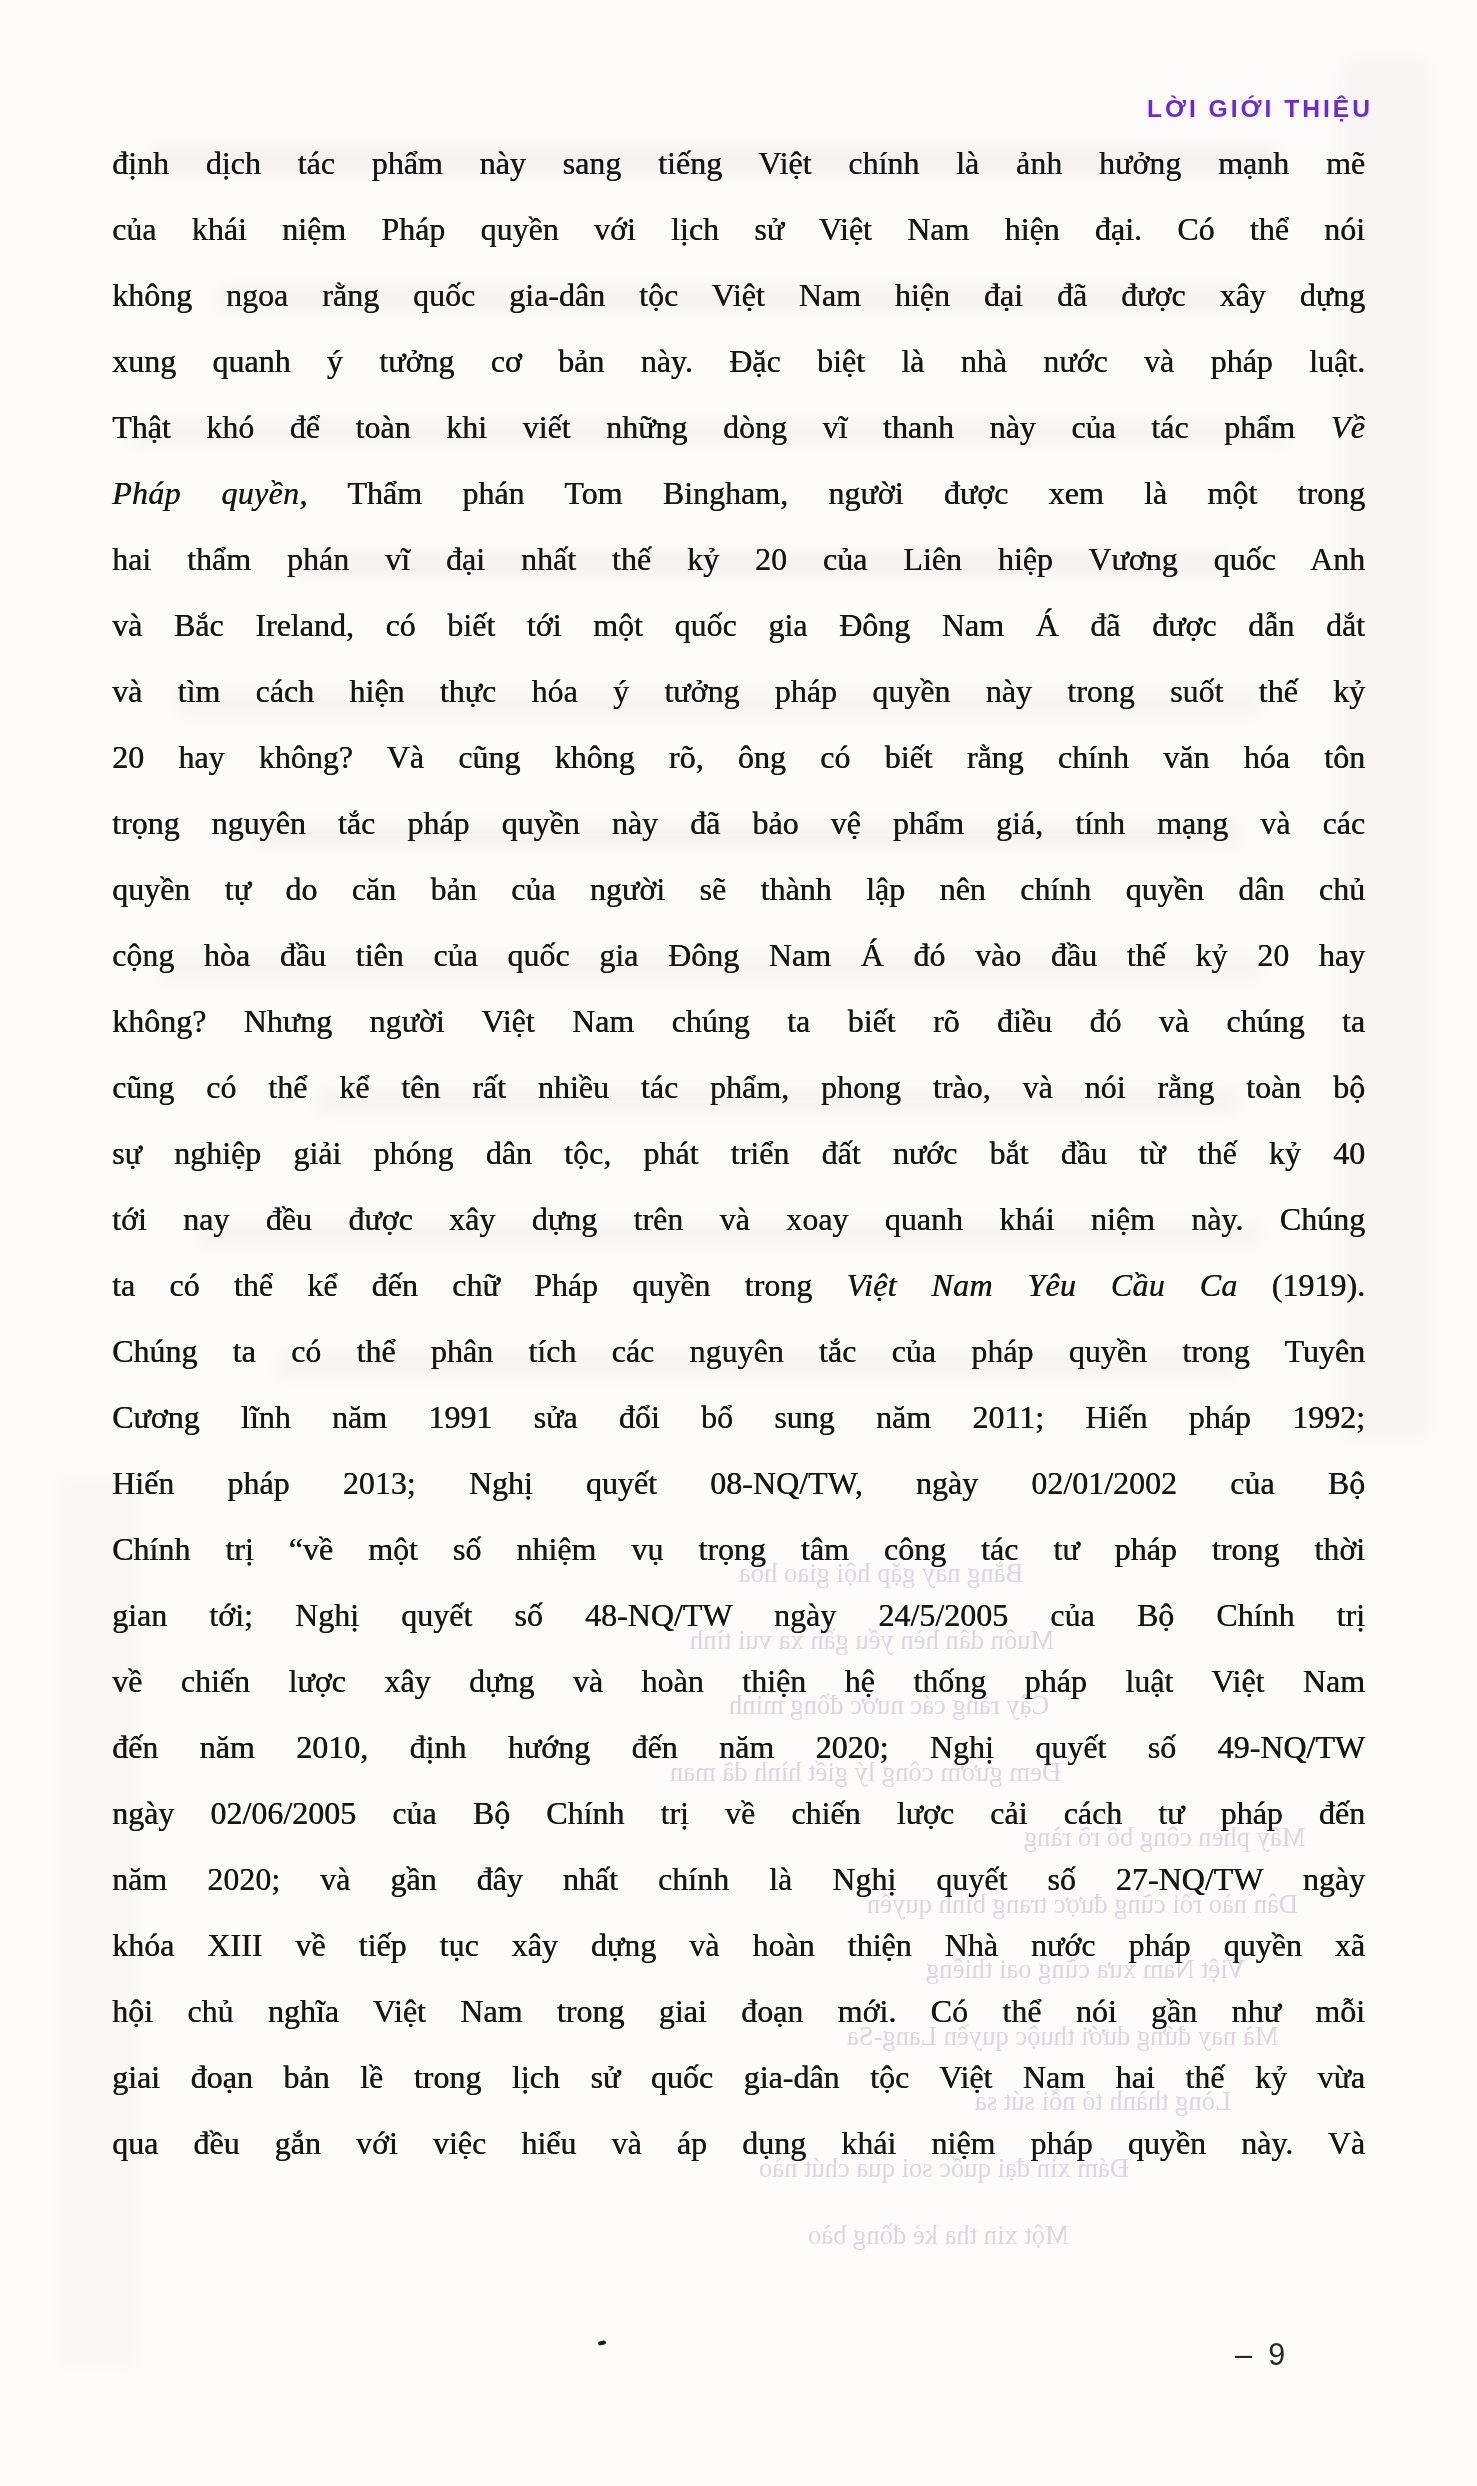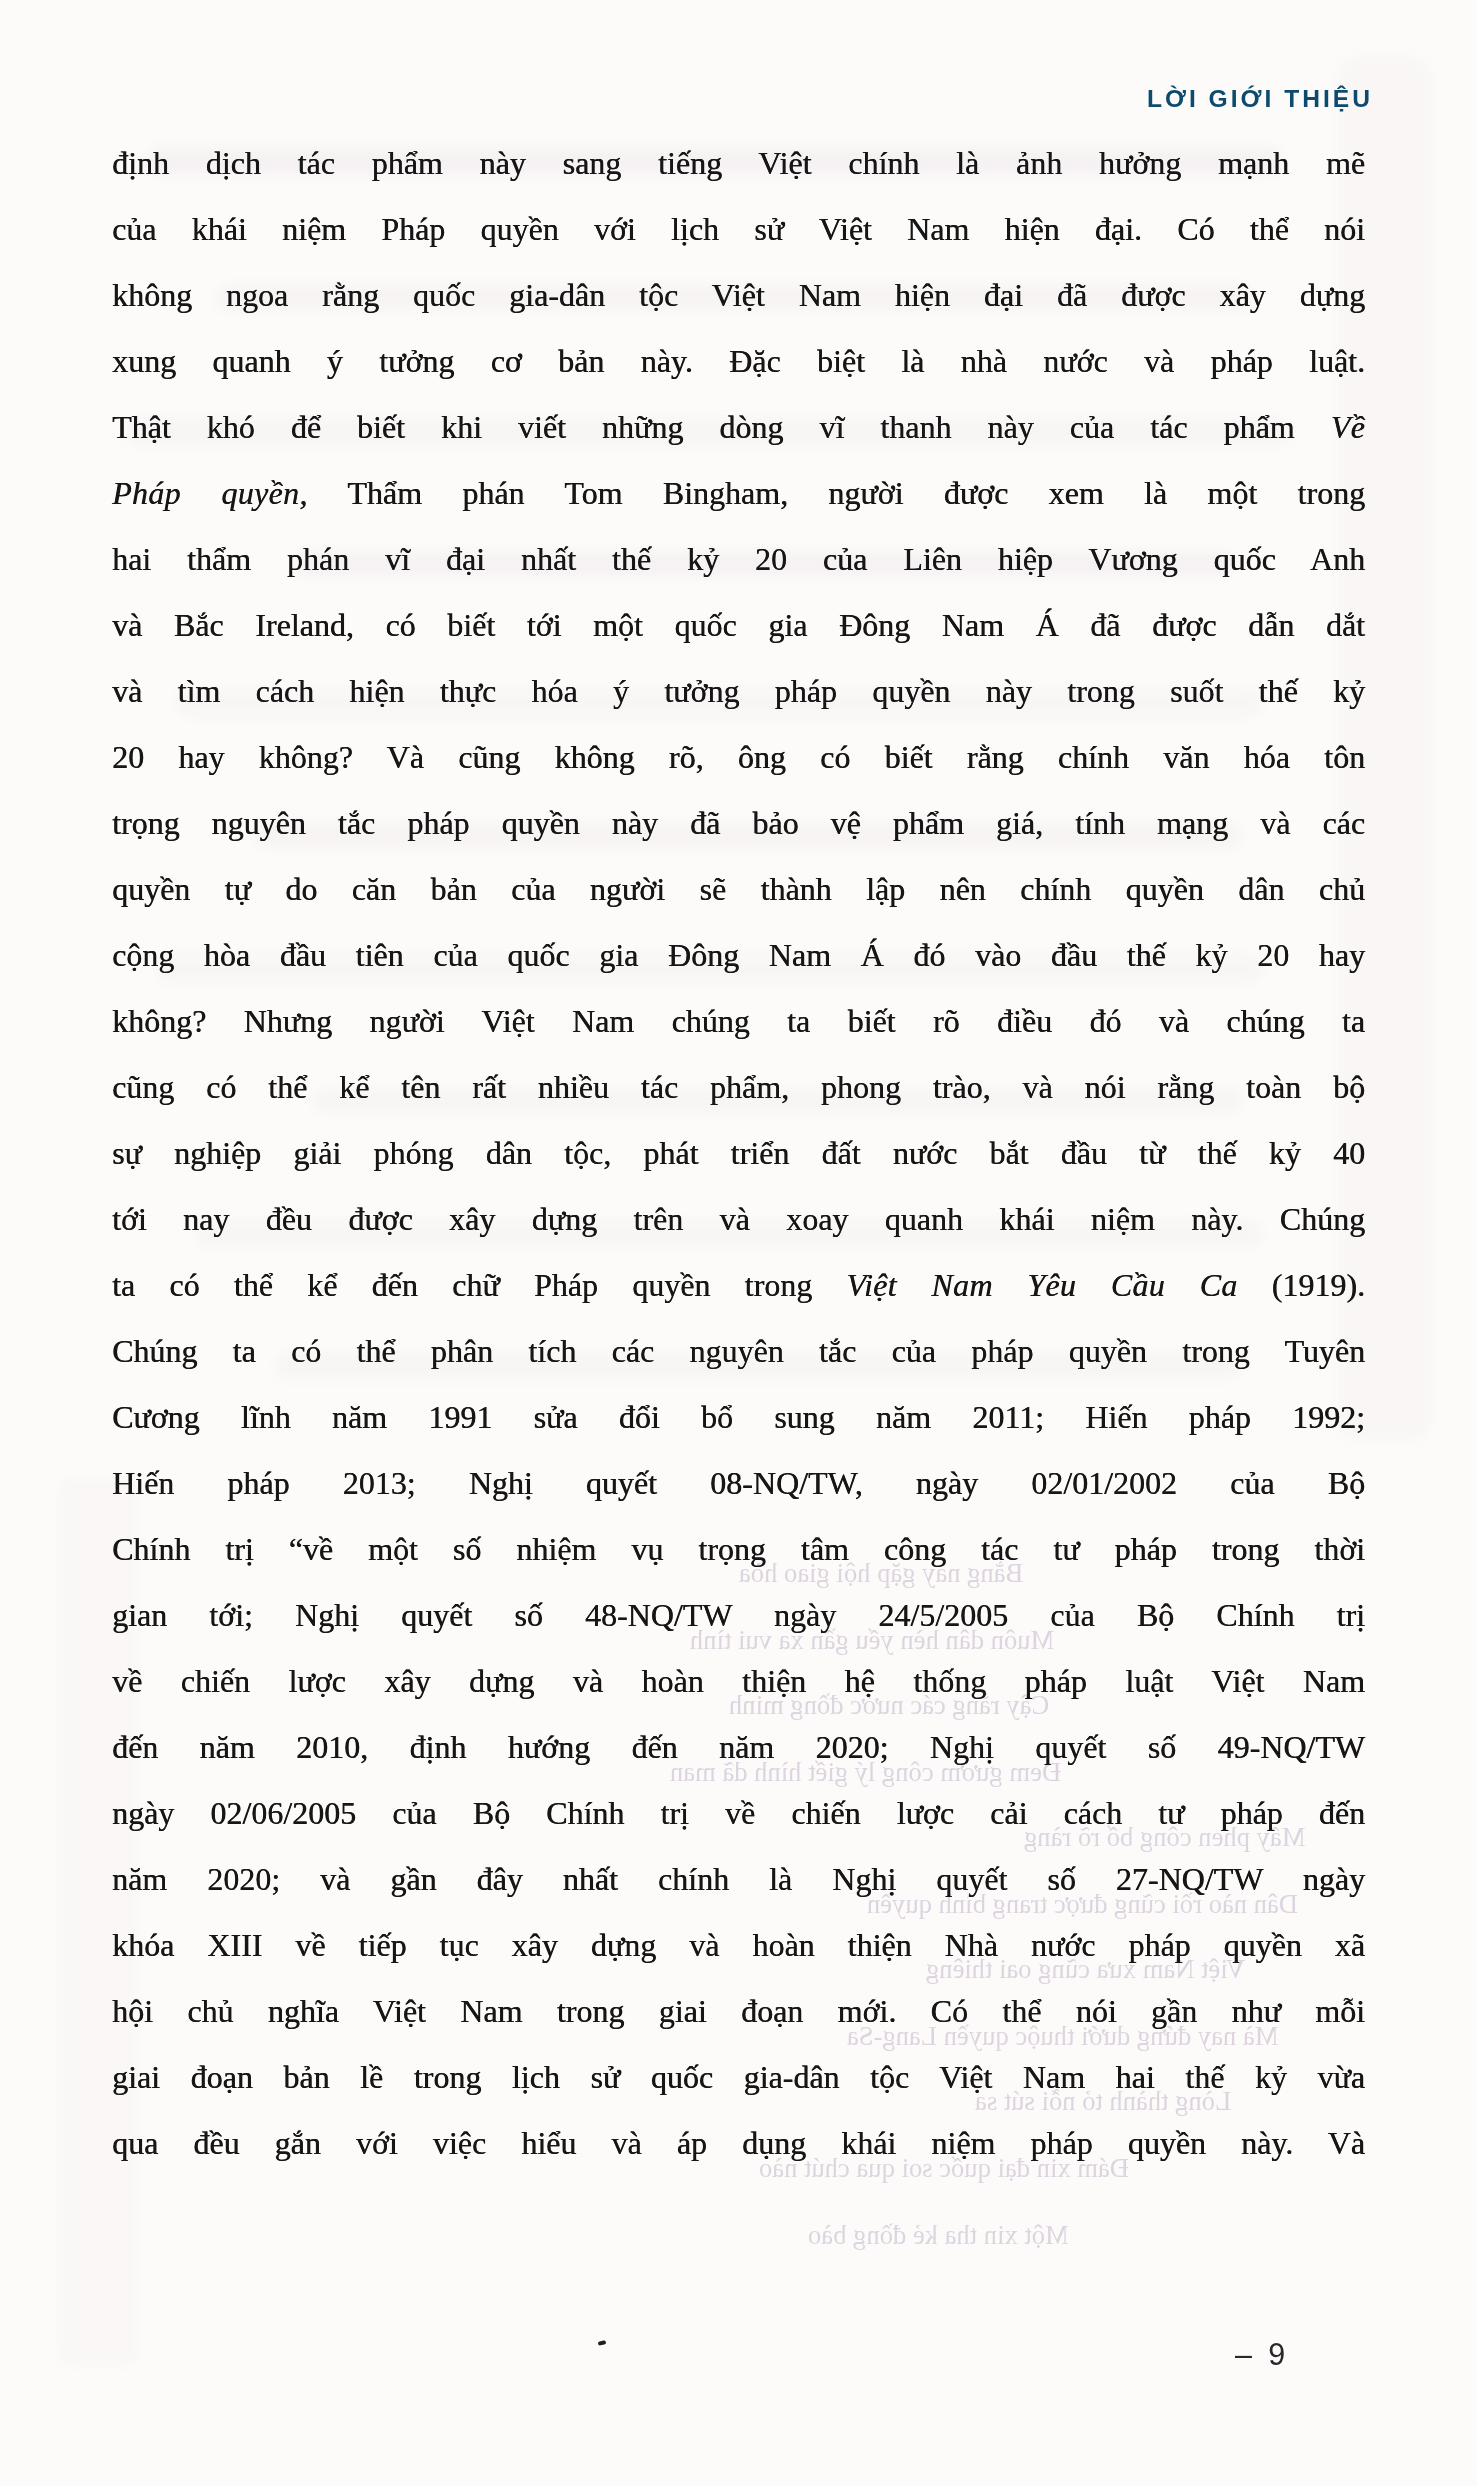--- a/index.html
+++ b/index.html
@@ -28,27 +28,27 @@
   .s6  { left: 256px;  top: 823px;  width: 985px; height: 23.6px; opacity:.8; }
   .s7  { left: 158px;  top: 956px;  width: 1103px; height: 25.6px; opacity:.6; }
   .s8  { left: 315px;  top: 1089px; width: 926px;  height: 23.6px; opacity:.7; }
   .s9  { left: 197px;  top: 1221px; width: 1064px; height: 25.6px; opacity:.6; }
   .s10 { left: 276px;  top: 1354px; width: 965px;  height: 23.6px; opacity:.7; }
   .s11 { left: 1340px; top: 59px;   width: 89px;   height: 1379px; opacity:.5; }
   .s12 { left: 59px;   top: 1478px; width: 79px;   height: 887px;  opacity:.4; }
 
   .running-head {
     position: absolute;
-    top: 85px;
+    top: 95px;
     right: 105px;
     font-family: "Liberation Sans", sans-serif;
     font-size: 24.6px;
     font-weight: 600;
     letter-spacing: 3px;
-    color: #0c4a6e;
+    color: #6d28d9;
   }
   .body-text {
     position: absolute;
     left: 112px;
     top: 130px;
     width: 1253px;
     color: #161616;
   }
   .line {
     height: 66px;
@@ -123,21 +123,21 @@
       <div class="ghost" style="left: 808px; top: 2220px;">Một xin tha kẻ đồng bào</div>
     </div>
 
   <div class="running-head">LỜI GIỚI THIỆU</div>
 
   <div class="body-text">
       <div class="line"><span>định dịch tác phẩm này sang tiếng Việt chính là ảnh hưởng mạnh mẽ</span></div>
       <div class="line"><span>của khái niệm Pháp quyền với lịch sử Việt Nam hiện đại. Có thể nói</span></div>
       <div class="line"><span>không ngoa rằng quốc gia-dân tộc Việt Nam hiện đại đã được xây dựng</span></div>
       <div class="line"><span>xung quanh ý tưởng cơ bản này. Đặc biệt là nhà nước và pháp luật.</span></div>
-      <div class="line"><span>Thật khó để biết khi viết những dòng vĩ thanh này của tác phẩm </span><i>Về</i></div>
+      <div class="line"><span>Thật khó để toàn khi viết những dòng vĩ thanh này của tác phẩm </span><i>Về</i></div>
       <div class="line"><i>Pháp quyền,</i><span> Thẩm phán Tom Bingham, người được xem là một trong</span></div>
       <div class="line"><span>hai thẩm phán vĩ đại nhất thế kỷ 20 của Liên hiệp Vương quốc Anh</span></div>
       <div class="line"><span>và Bắc Ireland, có biết tới một quốc gia Đông Nam Á đã được dẫn dắt</span></div>
       <div class="line"><span>và tìm cách hiện thực hóa ý tưởng pháp quyền này trong suốt thế kỷ</span></div>
       <div class="line"><span>20 hay không? Và cũng không rõ, ông có biết rằng chính văn hóa tôn</span></div>
       <div class="line"><span>trọng nguyên tắc pháp quyền này đã bảo vệ phẩm giá, tính mạng và các</span></div>
       <div class="line"><span>quyền tự do căn bản của người sẽ thành lập nên chính quyền dân chủ</span></div>
       <div class="line"><span>cộng hòa đầu tiên của quốc gia Đông Nam Á đó vào đầu thế kỷ 20 hay</span></div>
       <div class="line"><span>không? Nhưng người Việt Nam chúng ta biết rõ điều đó và chúng ta</span></div>
       <div class="line"><span>cũng có thể kể tên rất nhiều tác phẩm, phong trào, và nói rằng toàn bộ</span></div>

